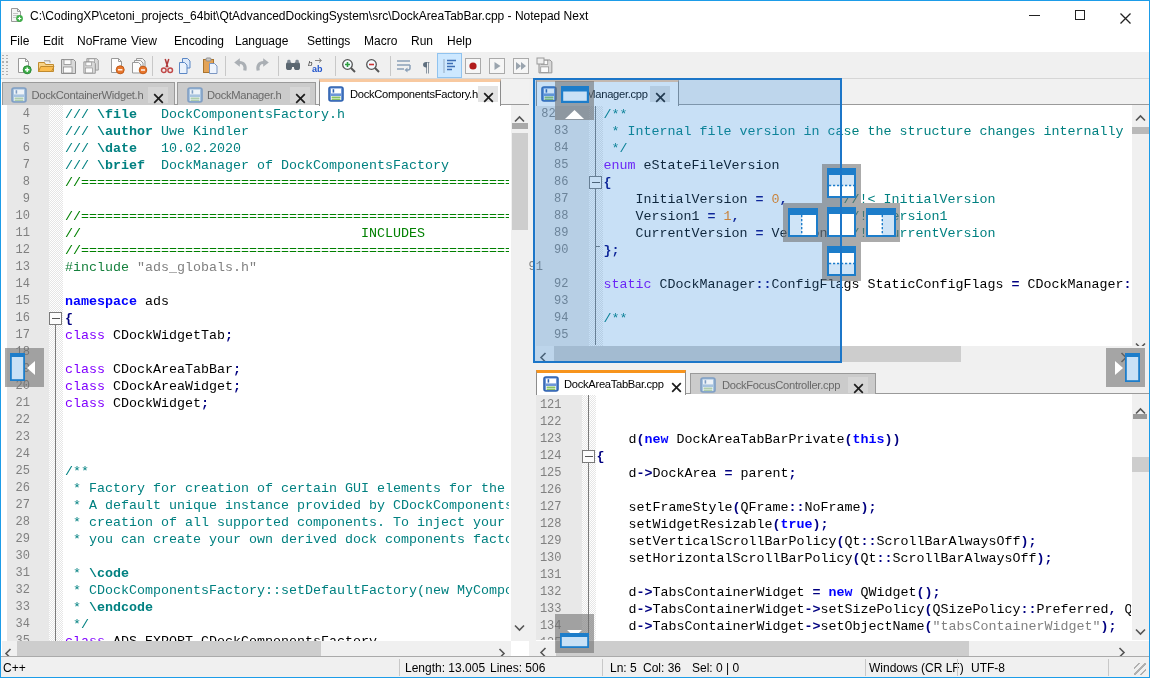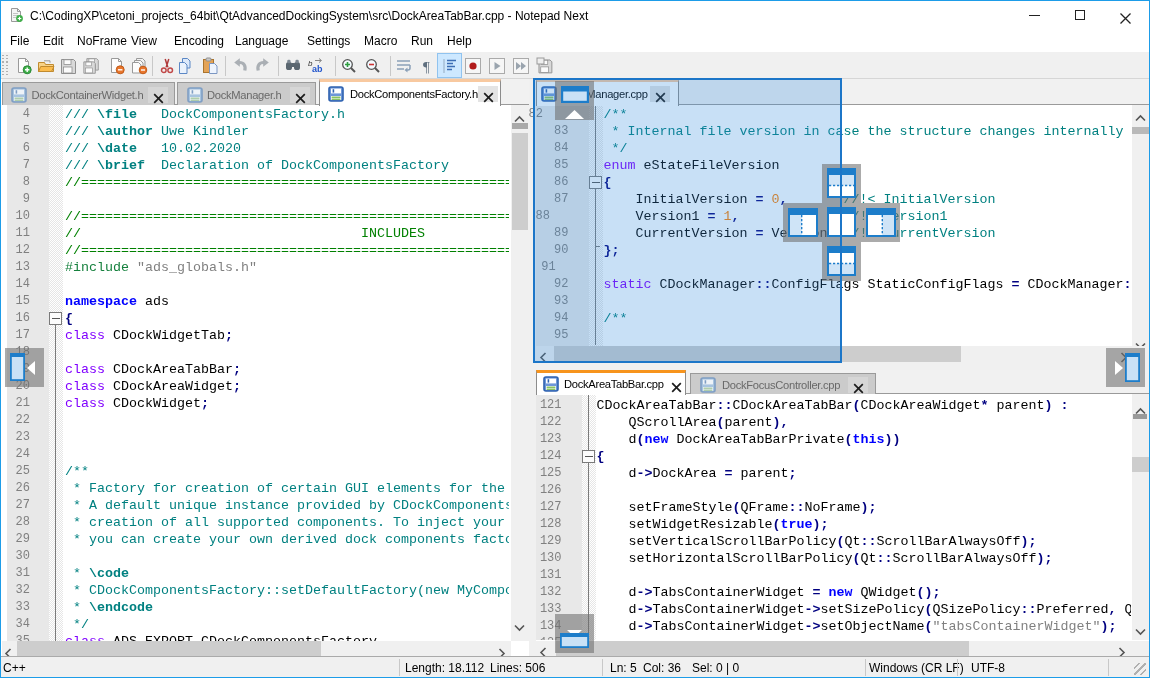--- a/index.html
+++ b/index.html
@@ -259,21 +259,21 @@
 <div class="ln" style="top:477px;left:0;width:40px;text-align:right">32</div>
 <div class="ln" style="top:494px;left:0;width:40px;text-align:right">33</div>
 <div class="ln" style="top:511px;left:0;width:40px;text-align:right">34</div>
 <div class="ln" style="top:528px;left:0;width:40px;text-align:right">35</div>
 </div>
 <div class="abs" style="left:0;top:105px;width:509px;height:536px;overflow:hidden">
 <div class="code" style="position:absolute;left:0;top:0;width:100%;height:100%">
 <div class="cl" style="left:65px;top:18px"><span class="d">/// </span><span class="db">\author</span><span class="d"> Uwe Kindler</span></div>
 <div class="cl" style="left:65px;top:1px"><span class="d">/// </span><span class="db">\file</span><span class="d">   DockComponentsFactory.h</span></div>
 <div class="cl" style="left:65px;top:35px"><span class="d">/// </span><span class="db">\date</span><span class="d">   10.02.2020</span></div>
-<div class="cl" style="left:65px;top:52px"><span class="d">/// </span><span class="db">\brief</span><span class="d">  Declaration of DockComponentsFactory</span></div>
+<div class="cl" style="left:65px;top:52px"><span class="d">/// </span><span class="db">\brief</span><span class="d">  DockManager of DockComponentsFactory</span></div>
 <div class="cl" style="left:65px;top:69px"><span class="c">//============================================================================</span></div>
 <div class="cl" style="left:65px;top:103px"><span class="c">//============================================================================</span></div>
 <div class="cl" style="left:65px;top:120px"><span class="c">//                                   INCLUDES</span></div>
 <div class="cl" style="left:65px;top:137px"><span class="c">//============================================================================</span></div>
 <div class="cl" style="left:65px;top:154px"><span class="p">#include </span><span class="s">"ads_globals.h"</span></div>
 <div class="cl" style="left:65px;top:188px"><span class="k">namespace</span> ads</div>
 <div class="cl" style="left:65px;top:205px"><span class="o">{</span></div>
 <div class="cl" style="left:65px;top:222px"><span class="t">class</span> CDockWidgetTab<span class="o">;</span></div>
 <div class="cl" style="left:65px;top:256px"><span class="t">class</span> CDockAreaTabBar<span class="o">;</span></div>
 <div class="cl" style="left:65px;top:273px"><span class="t">class</span> CDockAreaWidget<span class="o">;</span></div>
@@ -325,30 +325,30 @@
       <rect x="3.6" y="12.6" width="8.8" height="1.2" fill="#6db33f"></rect>
     </svg></div>
 <div class="abs tabt" style="left:562px;top:88px;color:#000;z-index:3">DockManager.cpp</div>
 <div class="abs" style="left:650px;top:86px;width:20px;height:16px;background:#e4e4e4;z-index:3"></div>
 <div class="abs" style="left:654.5px;top:88.5px;z-index:4"><svg width="11" height="11" viewBox="0 0 11 11" style="">
       <path d="M1.2 1.2 9.8 9.8M9.8 1.2 1.2 9.8" stroke="#1c1c1c" stroke-width="1.7"></path>
     </svg></div>
 <div class="abs" style="left:536px;top:105px;width:52.5px;height:241px;background:#e8e8e8"></div>
 <div class="abs checker" style="left:588.5px;top:105px;width:14px;height:241px"></div>
 <div class="abs" style="left:528.5px;top:105px;width:40px;height:241px;overflow:hidden">
-<div class="ln" style="top:1px;left:0;width:40px;text-align:left">82</div>
+<div class="ln" style="top:1px;left:0;width:40px;text-align:center">82</div>
 <div class="ln" style="top:18px;left:0;width:40px;text-align:right">83</div>
 <div class="ln" style="top:35px;left:0;width:40px;text-align:right">84</div>
 <div class="ln" style="top:52px;left:0;width:40px;text-align:right">85</div>
 <div class="ln" style="top:69px;left:0;width:40px;text-align:right">86</div>
 <div class="ln" style="top:86px;left:0;width:40px;text-align:right">87</div>
-<div class="ln" style="top:103px;left:7px;width:40px;text-align:left">88</div>
+<div class="ln" style="top:103px;left:0;width:40px;text-align:right">88</div>
 <div class="ln" style="top:120px;left:0;width:40px;text-align:right">89</div>
 <div class="ln" style="top:137px;left:0;width:40px;text-align:right">90</div>
-<div class="ln" style="top:154px;left:0;width:40px;text-align:center">91</div>
+<div class="ln" style="top:154px;left:0;width:40px;text-align:left">91</div>
 <div class="ln" style="top:171px;left:0;width:40px;text-align:right">92</div>
 <div class="ln" style="top:188px;left:0;width:40px;text-align:right">93</div>
 <div class="ln" style="top:205px;left:0;width:40px;text-align:right">94</div>
 <div class="ln" style="top:222px;left:0;width:40px;text-align:right">95</div>
 <div class="ln" style="top:239px;left:0;width:40px;text-align:right">96</div>
 </div>
 <div class="abs" style="left:536px;top:105px;width:595px;height:241px;overflow:hidden">
 <div class="code" style="position:absolute;left:0;top:0;width:100%;height:100%">
 <div class="cl" style="left:67.5px;top:1px"><span class="d">/**</span></div>
 <div class="cl" style="left:67.5px;top:18px"><span class="d"> * Internal file version in case the structure changes internally</span></div>
@@ -429,22 +429,20 @@
 <div class="ln" style="top:139px;left:0;width:40px;text-align:right">129</div>
 <div class="ln" style="top:156px;left:0;width:40px;text-align:right">130</div>
 <div class="ln" style="top:173px;left:0;width:40px;text-align:right">131</div>
 <div class="ln" style="top:190px;left:0;width:40px;text-align:right">132</div>
 <div class="ln" style="top:207px;left:0;width:40px;text-align:right">133</div>
 <div class="ln" style="top:224px;left:0;width:40px;text-align:right">134</div>
 <div class="ln" style="top:241px;left:0;width:40px;text-align:right">135</div>
 </div>
 <div class="abs" style="left:536px;top:394px;width:595px;height:246px;overflow:hidden">
 <div class="code" style="position:absolute;left:0;top:0;width:100%;height:100%">
-<div class="cl" style="left:60.5px;top:3px">CDockAreaTabBar<span class="o">::</span>CDockAreaTabBar<span class="o">(</span>CDockAreaWidget<span class="o">*</span> parent<span class="o">)</span> <span class="o">:</span></div>
-<div class="cl" style="left:60.5px;top:20px">    QScrollArea<span class="o">(</span>parent<span class="o">),</span></div>
 <div class="cl" style="left:60.5px;top:37px">    d<span class="o">(</span><span class="k">new</span> DockAreaTabBarPrivate<span class="o">(</span><span class="k">this</span><span class="o">))</span></div>
 <div class="cl" style="left:60.5px;top:54px"><span class="o">{</span></div>
 <div class="cl" style="left:60.5px;top:71px">    d<span class="o">-&gt;</span>DockArea <span class="o">=</span> parent<span class="o">;</span></div>
 <div class="cl" style="left:60.5px;top:105px">    setFrameStyle<span class="o">(</span>QFrame<span class="o">::</span>NoFrame<span class="o">);</span></div>
 <div class="cl" style="left:60.5px;top:122px">    setWidgetResizable<span class="o">(</span><span class="k">true</span><span class="o">);</span></div>
 <div class="cl" style="left:60.5px;top:139px">    setVerticalScrollBarPolicy<span class="o">(</span>Qt<span class="o">::</span>ScrollBarAlwaysOff<span class="o">);</span></div>
 <div class="cl" style="left:60.5px;top:156px">    setHorizontalScrollBarPolicy<span class="o">(</span>Qt<span class="o">::</span>ScrollBarAlwaysOff<span class="o">);</span></div>
 <div class="cl" style="left:60.5px;top:190px">    d<span class="o">-&gt;</span>TabsContainerWidget <span class="o">=</span> <span class="k">new</span> QWidget<span class="o">();</span></div>
 <div class="cl" style="left:60.5px;top:207px">    d<span class="o">-&gt;</span>TabsContainerWidget<span class="o">-&gt;</span>setSizePolicy<span class="o">(</span>QSizePolicy<span class="o">::</span>Preferred<span class="o">,</span> Q</div>
 <div class="cl" style="left:60.5px;top:224px">    d<span class="o">-&gt;</span>TabsContainerWidget<span class="o">-&gt;</span>setObjectName<span class="o">(</span><span class="s">"tabsContainerWidget"</span><span class="o">);</span></div>
@@ -466,21 +464,21 @@
 <div class="abs" style="left:536px;top:641px;width:614px;height:15px;background:#f0f0f0"></div>
 <div class="abs" style="left:539px;top:644px;width:8px;height:11px"><svg width="8" height="11" viewBox="0 0 8 11" style="">
       <path d="M6.5 1 2 5.5 6.5 10" fill="none" stroke="#555" stroke-width="1.6"></path>
     </svg></div>
 <div class="abs" style="left:556px;top:641px;width:413px;height:15px;background:#cdcdcd"></div>
 <div class="abs" style="left:1118px;top:644px;width:8px;height:11px"><svg width="8" height="11" viewBox="0 0 8 11" style="">
       <path d="M1.5 1 6 5.5 1.5 10" fill="none" stroke="#555" stroke-width="1.6"></path>
     </svg></div>
 <div class="abs" style="left:0;top:656px;width:1150px;height:22px;background:#f0f0f0;border-top:1px solid #aaa"></div>
 <div class="abs ui" style="left:3px;top:661px">C++</div>
-<div class="abs ui" style="left:405px;top:661px">Length: 18.112</div>
+<div class="abs ui" style="left:405px;top:661px">Length: 13.005</div>
 <div class="abs ui" style="left:490px;top:661px">Lines: 506</div>
 <div class="abs ui" style="left:610px;top:661px">Ln: 5</div>
 <div class="abs ui" style="left:643px;top:661px">Col: 36</div>
 <div class="abs ui" style="left:692px;top:661px">Sel: 0 | 0</div>
 <div class="abs ui" style="left:869px;top:661px">Windows (CR LF)</div>
 <div class="abs ui" style="left:971px;top:661px">UTF-8</div>
 <div class="abs" style="left:399px;top:659px;width:1px;height:17px;background:#c8c8c8"></div>
 <div class="abs" style="left:602px;top:659px;width:1px;height:17px;background:#c8c8c8"></div>
 <div class="abs" style="left:865px;top:659px;width:1px;height:17px;background:#c8c8c8"></div>
 <div class="abs" style="left:957px;top:659px;width:1px;height:17px;background:#c8c8c8"></div>

